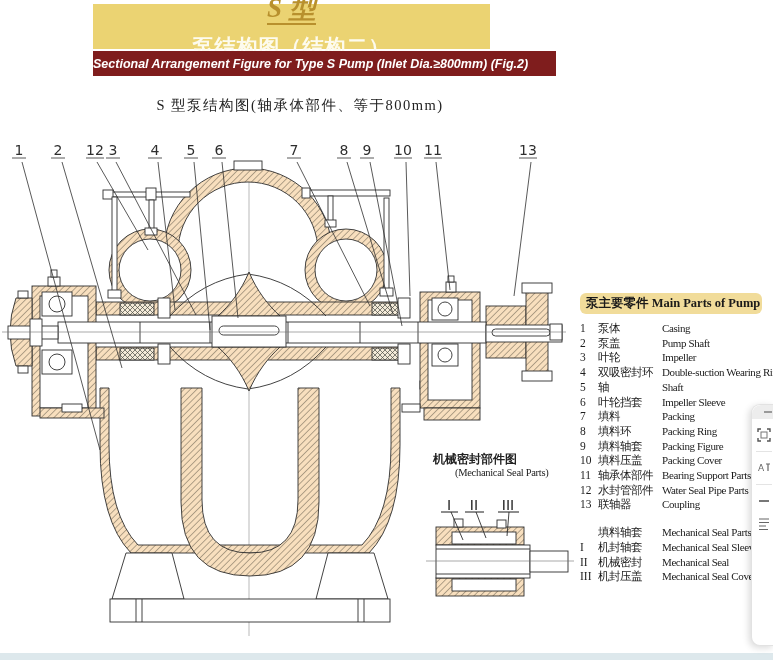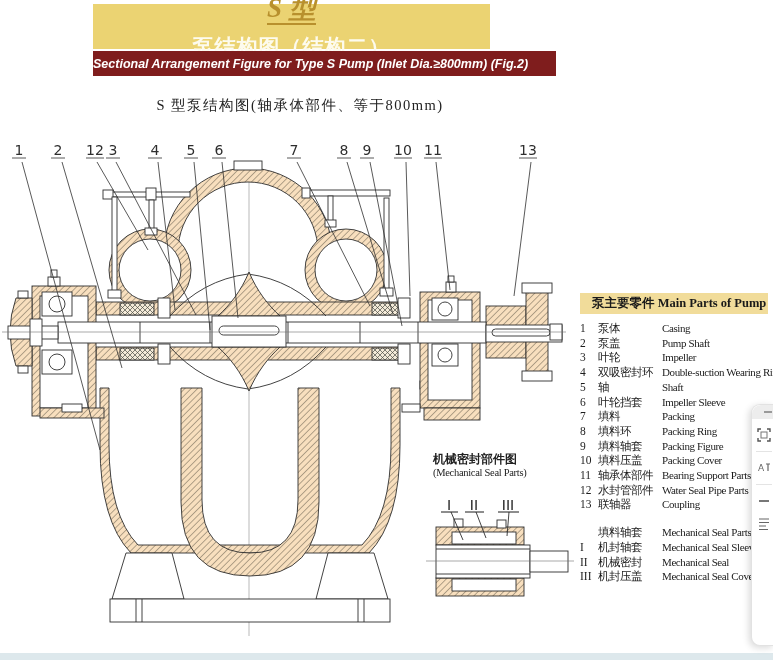--- a/index.html
+++ b/index.html
@@ -16,27 +16,27 @@
   .subbanner{left:93px;top:51px;width:463px;height:25px;background:#7f1d1d;
              display:flex;align-items:center;}
   .subbanner span{font-size:12.5px;color:#ffffff;font-style:italic;font-weight:bold;
                   font-family:"Liberation Sans", sans-serif;white-space:nowrap;}
 
   
   .caption{left:140px;top:96px;width:320px;text-align:center;font-size:14.5px;
            letter-spacing:1.5px;color:#222;}
 
   .inset-caption{left:433px;top:453px;width:150px;font-size:12px;font-weight:bold;color:#222;line-height:13px;}
-  .inset-caption .en{font-weight:normal;font-size:10.5px;letter-spacing:-0.3px;display:block;}
+  .inset-caption .en{font-weight:normal;font-size:10.5px;letter-spacing:-0.3px;display:block;margin-left:22px;}
 
   
   .ptable{left:580px;top:293px;width:200px;}
   .ptable .hdr{background:#f1dc9a;height:21px;display:flex;align-items:center;
-               padding-left:12px;font-size:12.5px;font-weight:bold;color:#1a1a1a;
-               width:176px;white-space:nowrap;}
+               padding-left:6px;font-size:12.5px;font-weight:bold;color:#1a1a1a;
+               width:176px;white-space:nowrap;border-radius:6px;}
   .ptable .rows{margin-top:7px;}
   .ptable .row{display:flex;line-height:14.7px;font-size:11.5px;white-space:nowrap;}
   .ptable .no{width:18px;flex:none;}
   .ptable .cn{width:64px;flex:none;letter-spacing:-0.5px;}
   .ptable .en{letter-spacing:-0.4px;font-size:11px;}
   .ptable .sealgap{height:13px;}
 
   
   .sidepanel{left:751px;top:404px;width:22px;height:240px;background:#ffffff;
              border:1px solid #e2e2e2;border-right:none;border-radius:9px 0 0 9px;

